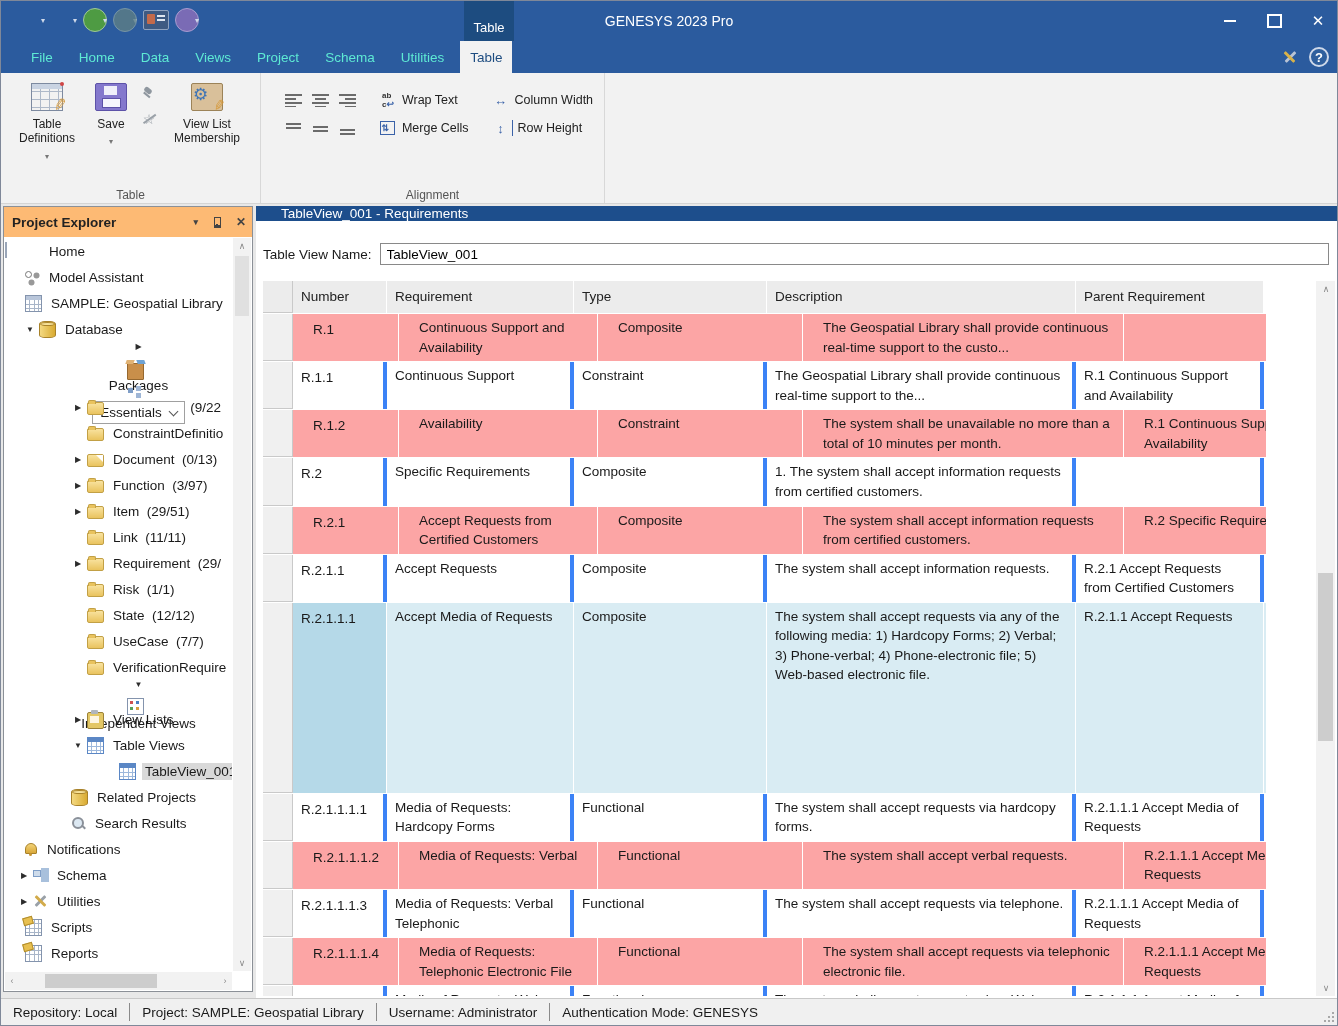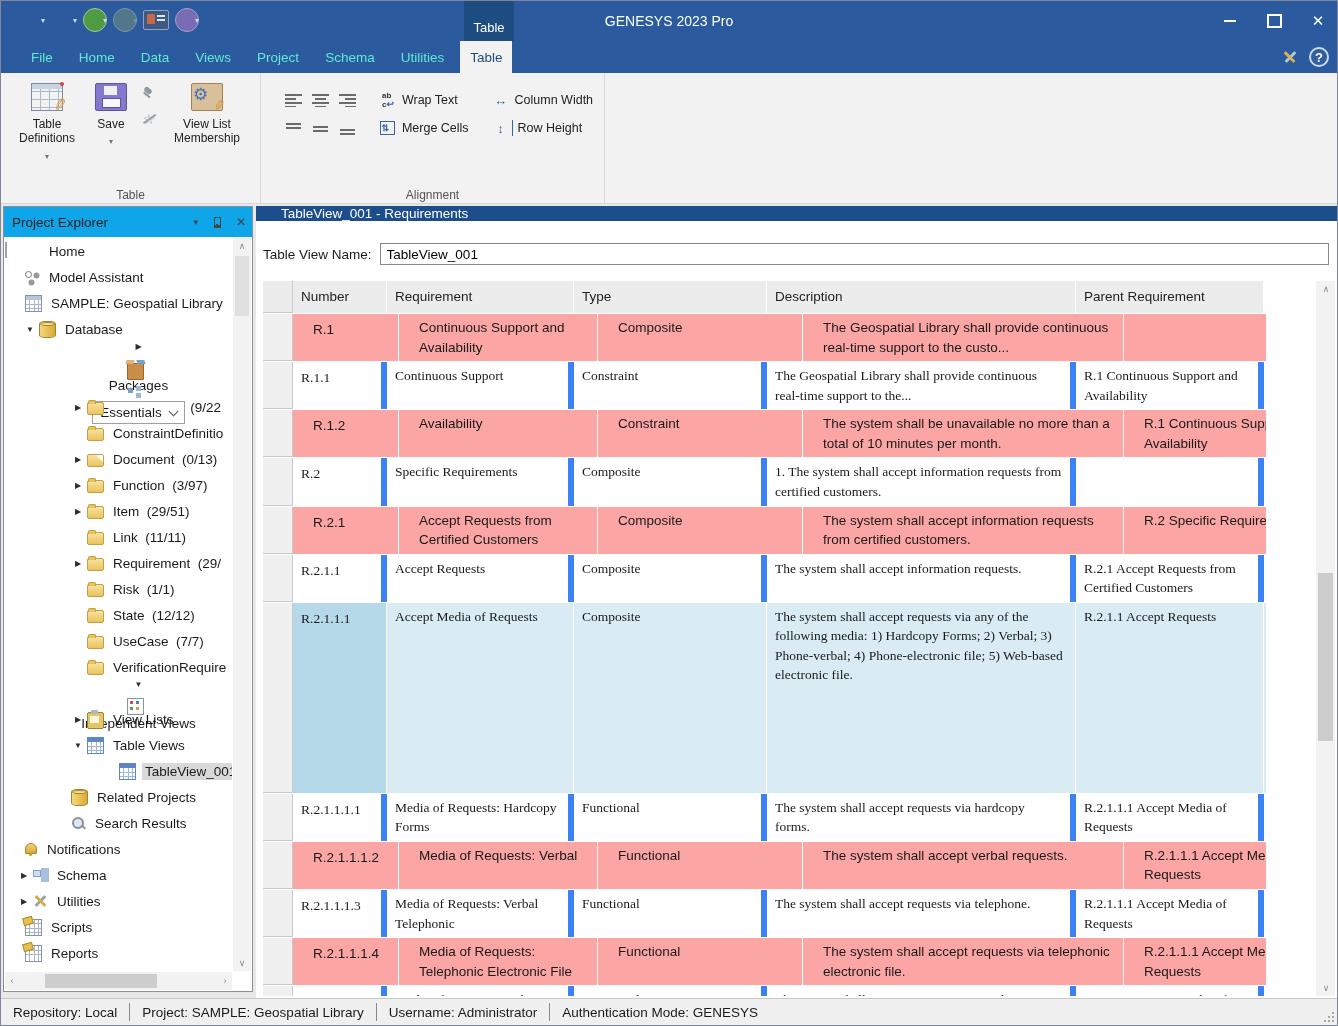--- a/index.html
+++ b/index.html
@@ -96,21 +96,21 @@
   .sbtn{display:flex;align-items:center;gap:5px;font-size:12.5px;color:#222;}
   .s-ic{width:18px;height:16px;display:flex;align-items:center;justify-content:center;color:#3a62a8;font-weight:bold;}
   .ic-wrap{font-size:8px;line-height:1;color:#333;font-weight:bold;display:block;text-align:left;}
   .ic-wrap .ret{color:#3a62a8;font-size:9px;}
   .ic-merge{border:1.5px solid #3a62a8;width:13px;height:12px;font-size:9px;line-height:12px;}
   .ic-colw{font-size:13px;}
   .ic-rowh{font-size:13px;border-right:1.5px solid #3a62a8;padding-right:2px;}
 
   
   .explorer{position:absolute;left:2px;top:205px;width:250px;height:786px;background:#fff;border:1px solid #8b9097;box-sizing:border-box;}
-  .exp-head{height:30px;display:flex;align-items:center;padding:0 6px 0 8px;background:#0ea5e9;}
+  .exp-head{height:30px;display:flex;align-items:center;padding:0 6px 0 8px;background:#fdba74;font-weight:bold;}
   .exp-title{flex:1;font-size:13.5px;color:#222;}
   .exp-ics{display:flex;align-items:center;gap:14px;color:#444;}
   .hd-caret{font-size:9px;}
   .hd-pin{width:10px;height:12px;position:relative;}
   .hd-pin::before{content:"";position:absolute;left:2px;top:1px;width:5px;height:7px;border:1.5px solid #444;border-bottom:3px solid #444;}
   .hd-pin::after{content:"";position:absolute;left:4.5px;top:8px;width:1.5px;height:4px;background:#444;}
   .hd-x{font-size:12px;}
   .tree{position:absolute;left:1px;top:31px;right:20px;bottom:20px;overflow:hidden;}
   .titem{height:26px;display:flex;align-items:center;white-space:nowrap;}
   .texp{width:18px;flex:0 0 18px;font-size:8px;color:#2c2c2c;text-align:center;}
@@ -187,28 +187,28 @@
   .panel-head{height:15px;background:#1d4e8c;color:#fff;font-weight:normal;font-size:13.5px;display:flex;align-items:center;padding-left:25px;}
   .formrow{position:absolute;left:7px;top:36px;right:8px;height:24px;display:flex;align-items:center;}
   .formrow label{font-size:13.5px;margin-right:8px;white-space:nowrap;}
   .formrow input{flex:1;height:22px;border:1px solid #898989;font-family:"Liberation Sans",sans-serif;font-size:13.5px;padding:0 6px;box-sizing:border-box;}
 
   .tablewrap{position:absolute;left:7px;top:75px;width:1003px;bottom:3px;overflow:hidden;}
   .trow{display:grid;grid-template-columns:30px 94px 187px 193px 309px 188px;min-height:45px;background:#fff;}
   .trow.head{min-height:32px;}
   .trow.alt{background:#fca5a5;gap:12px;}
   .trow.sel{background:#d9ecf3;}
-  .trow.tall{min-height:190px;font-family:Liberation Serif, serif;}
+  .trow.tall{min-height:190px;}
   .tcell{padding:4px 8px 4px 8px;border-right:1px solid #fff;box-sizing:border-box;font-size:13.5px;line-height:1.45;}
   .trow.head .tcell{background:#ececec;color:#222;display:flex;align-items:center;}
   .selcell{background:#f0f0f0;border-right:1px solid #c9c9c9;border-bottom:1px solid #c9c9c9;}
   .trow .c-num{padding-top:6px;}
   .trow.sel .c-num{background:#b5d9e8;}
   .trow{border-bottom:1px solid #fff;}
-  .trow:not(.alt):not(.sel):not(.head) .tcell:not(.selcell){border-right:6px solid #3b82f6;font-family:Liberation Serif, serif;}
+  .trow:not(.alt):not(.sel):not(.head) .tcell:not(.selcell){border-right:4px solid #3b82f6;}
 
   .tvscroll{position:absolute;right:2px;top:75px;bottom:3px;width:19px;background:#f2f2f2;}
   .tvscroll .thumb{position:absolute;left:2px;top:292px;width:15px;height:168px;background:#cdcdcd;}
 
   
   .statusbar{position:absolute;left:0;right:0;bottom:0;height:26px;background:#f0f0f0;border-top:1px solid #c8c8c8;display:flex;align-items:center;}
   .sitem{font-size:13.5px;padding:0 12px;height:18px;display:flex;align-items:center;border-right:1px solid #8a8a8a;}
   .sitem:last-child{border-right:none;}
   .grip{position:absolute;right:3px;bottom:3px;width:12px;height:12px;}
   .grip::before{content:"";position:absolute;right:0;bottom:0;width:2px;height:2px;background:#a8a8a8;

